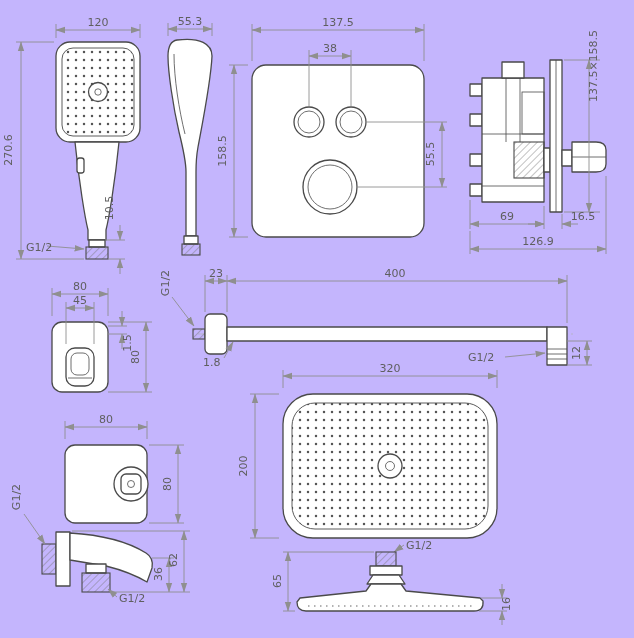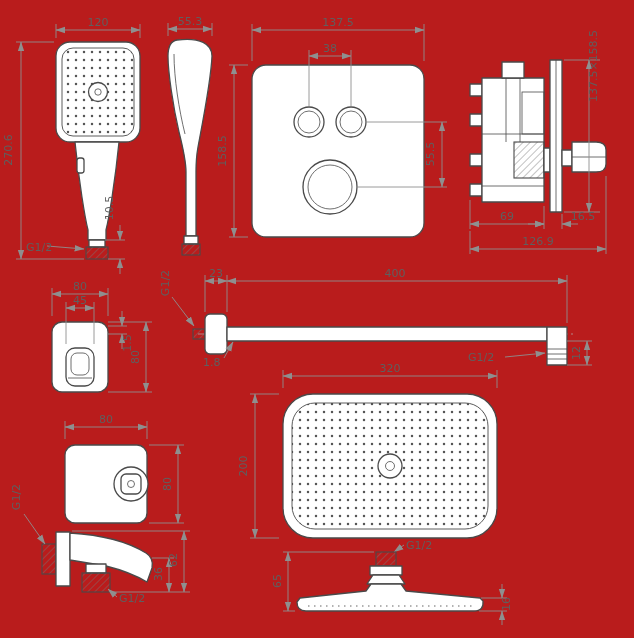--- a/index.html
+++ b/index.html
@@ -1,16 +1,16 @@
 <!DOCTYPE html>
 <html><head>
 <meta charset="utf-8">
 <style>
   html,body{margin:0;padding:0;background:#ffffff;}
-  .stage{position:relative;width:634px;height:638px;background:#b91c1c;overflow:hidden;}
+  .stage{position:relative;width:634px;height:638px;background:#c4b5fd;overflow:hidden;}
   svg{display:block;}
   .part{fill:#ffffff;stroke:#4a4a4a;stroke-width:1.3;stroke-linejoin:round;}
   .thin{fill:none;stroke:#4a4a4a;stroke-width:0.8;}
   .dim{stroke:#8f8f8f;stroke-width:0.9;fill:none;}
   .cl{stroke:#b3b3b3;stroke-width:0.7;fill:none;stroke-dasharray:10 3 2 3;}
   .dotline{stroke:#666;stroke-width:1.1;fill:none;stroke-dasharray:1.5 4.5;}
   .hatched{fill:url(#hatch);stroke:#4a4a4a;stroke-width:1.1;}
   .dots{fill:url(#dots);stroke:#4a4a4a;stroke-width:0.9;}
   .dimtxt{font-family:"DejaVu Sans","Liberation Sans",sans-serif;font-size:11px;fill:#5f5f5f;}
 </style>

